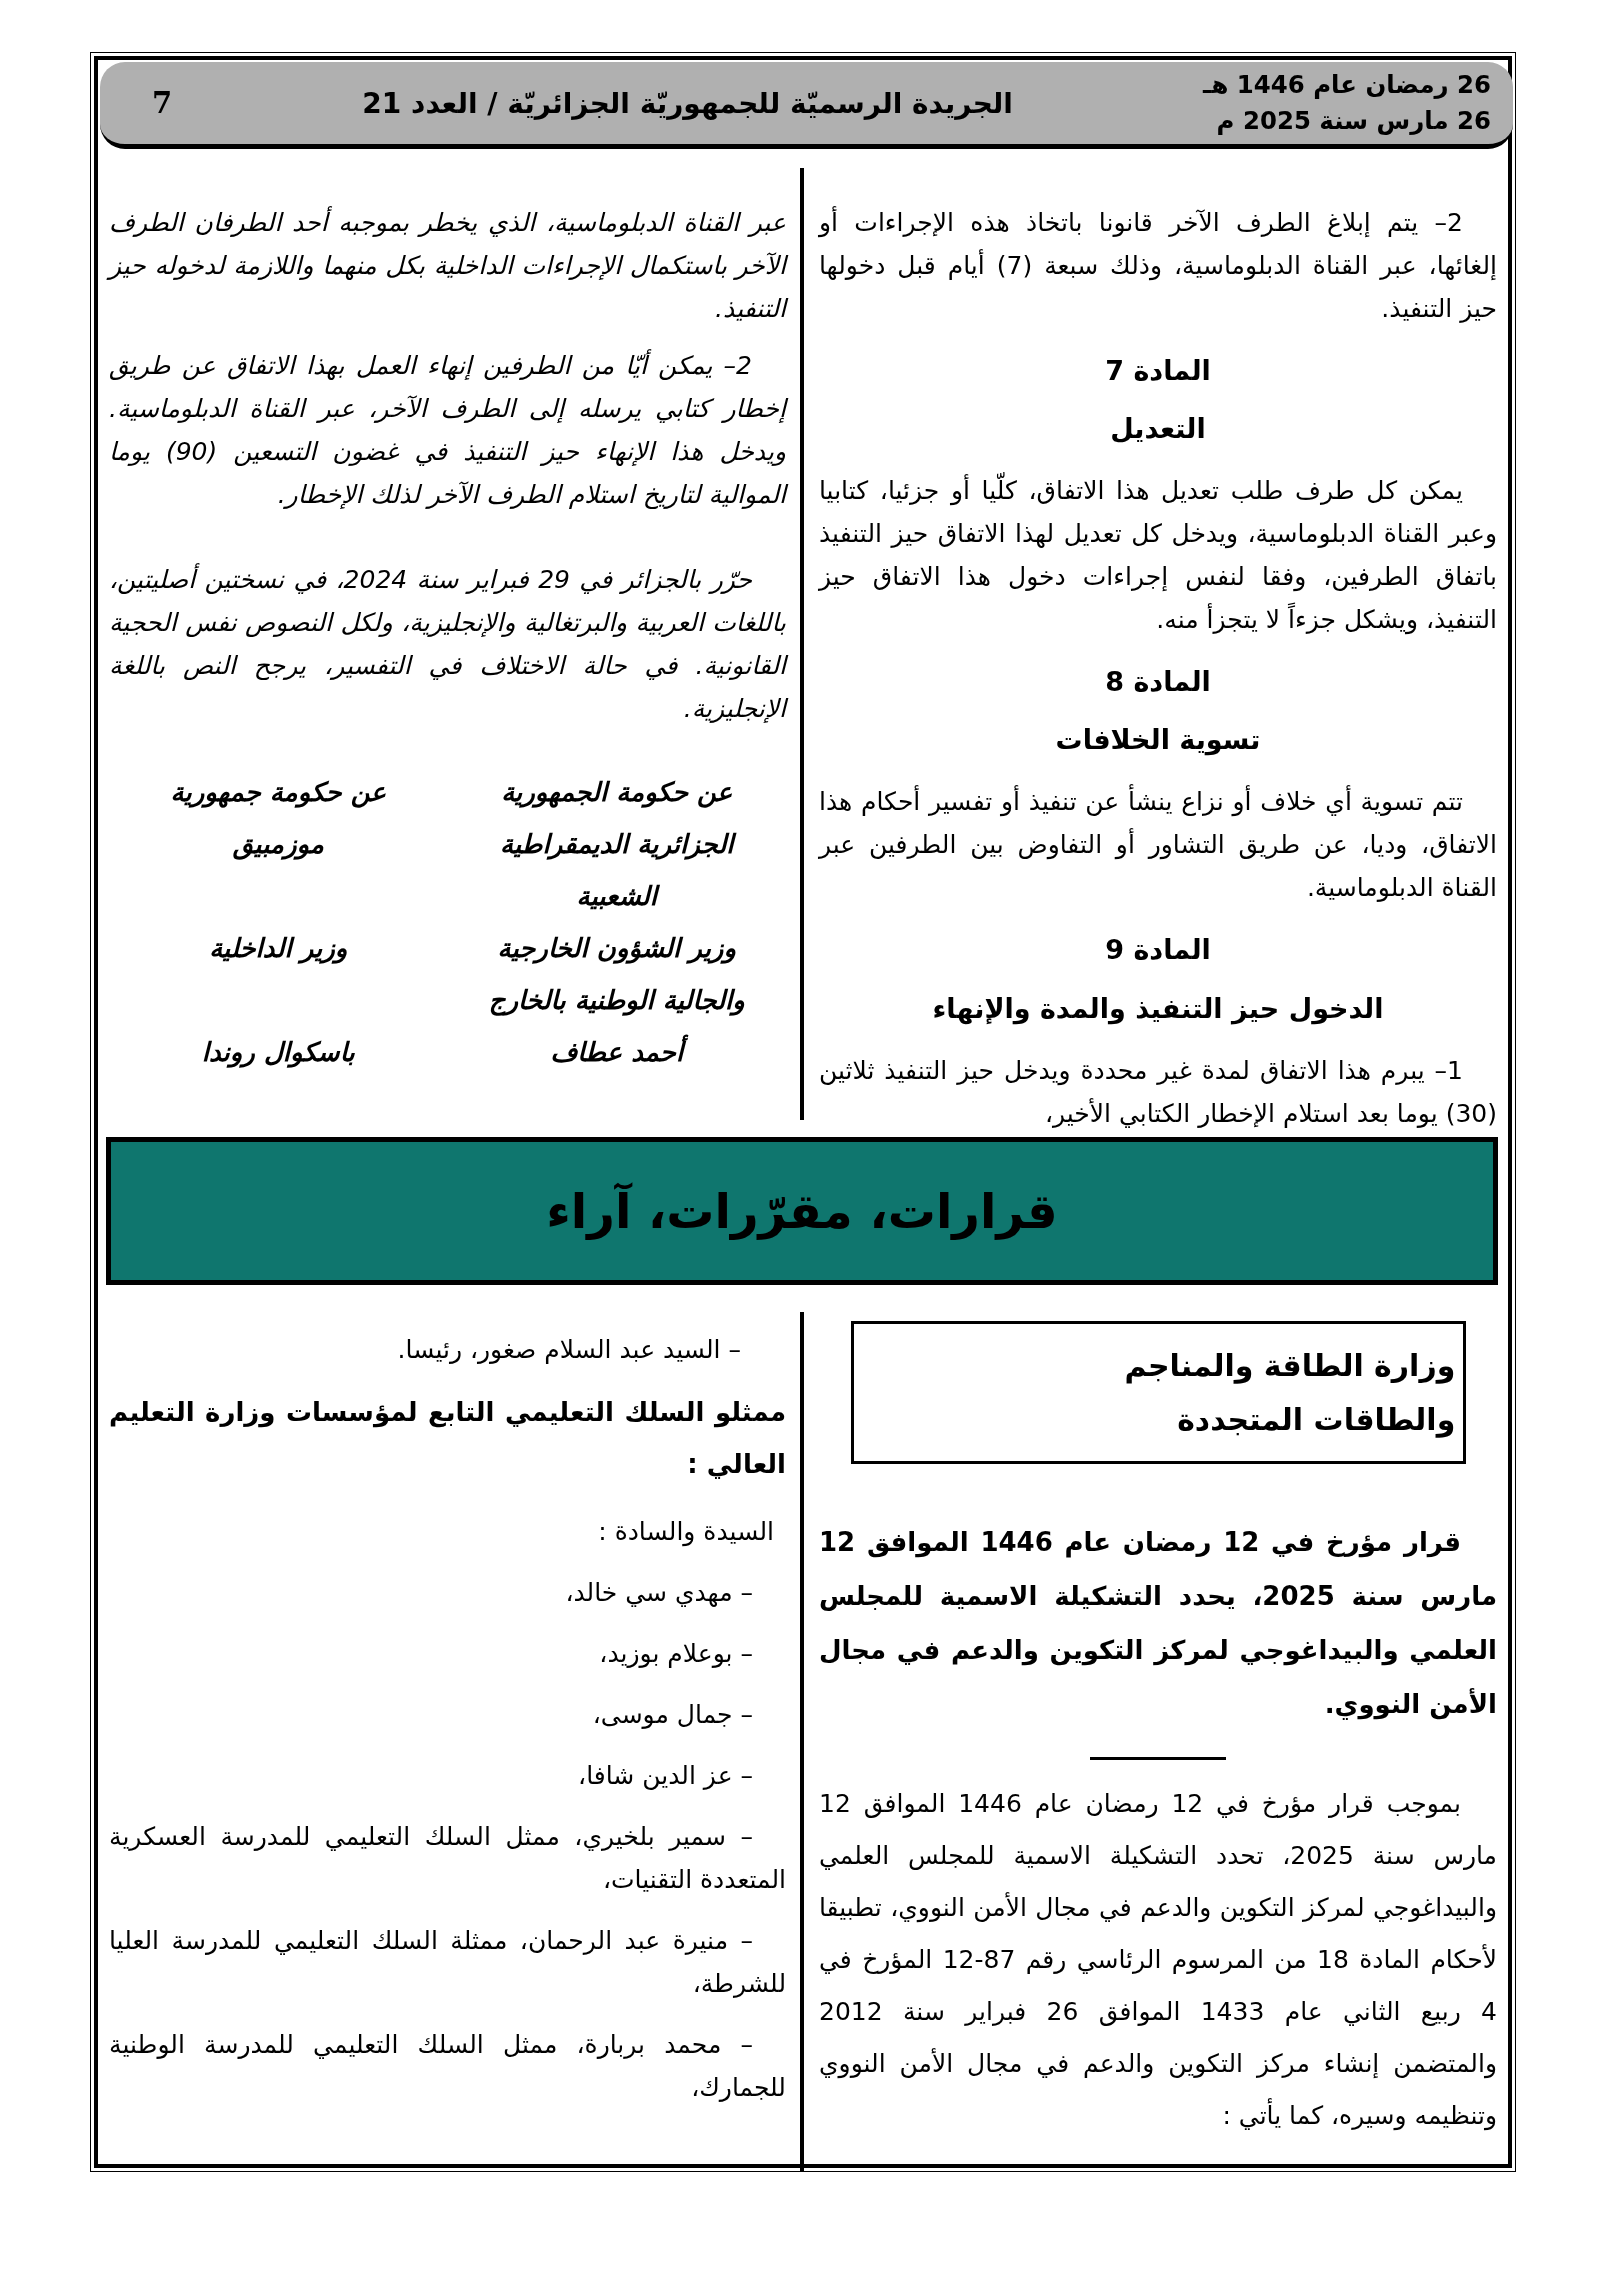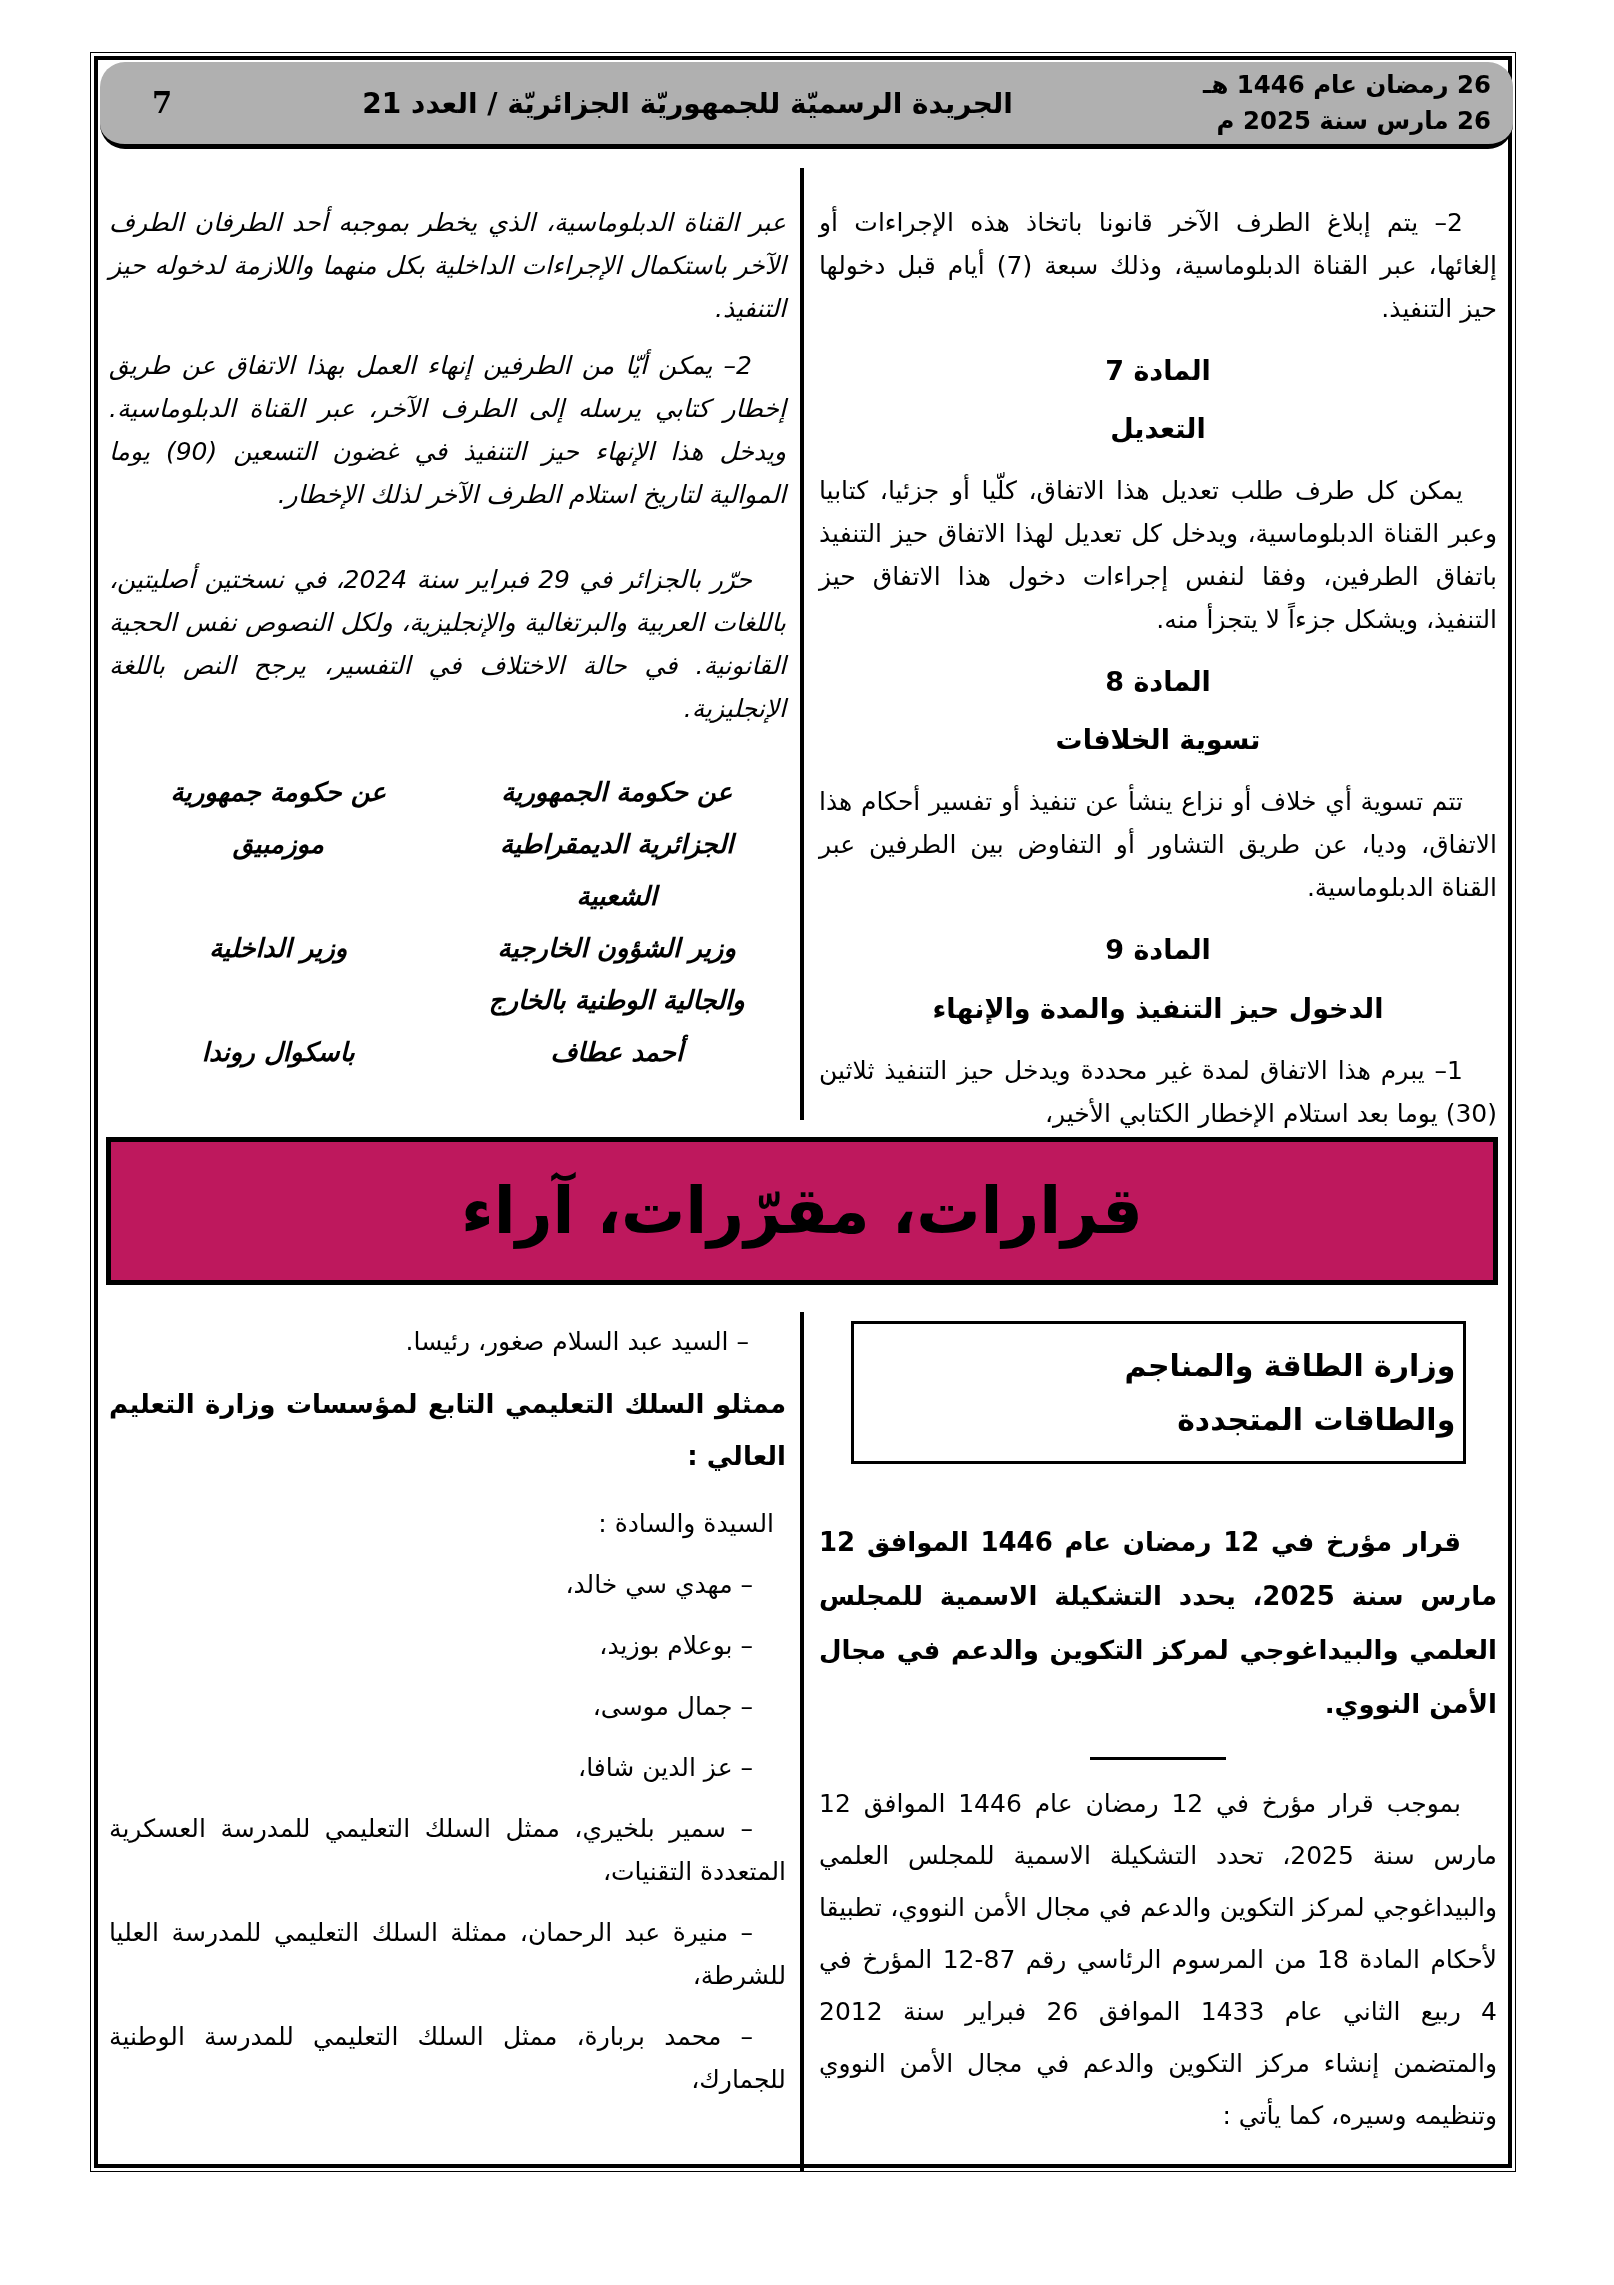--- a/index.html
+++ b/index.html
@@ -36,38 +36,38 @@
   .article-h { font-size:27px; font-weight:bold; text-align:center; line-height:36px; margin:22.6px 0 0 0; }
 
   .sig-grid {
     display:grid; grid-template-columns:1fr 1fr; direction:rtl; margin-top:36px;
     grid-auto-rows:52px; text-align:center; font-weight:bold; font-size:26px; align-items:center;
   }
 
   
   .banner {
     position:absolute; left:106px; top:1137px; width:1382px; height:138px;
-    background:#be185d; border:5.4px solid #000; box-sizing:content-box;
+    background:#0f766e; border:5.4px solid #000; box-sizing:content-box;
     display:flex; align-items:center; justify-content:center;
-    direction:rtl; font-weight:bold; font-size:64px;
+    direction:rtl; font-weight:bold; font-size:48px;
   }
 
   
   .col-bot-right { left:819px; top:1316px; width:678px; }
   .col-bot-left  { left:109px; top:1316px; width:677px; }
 
   .ministry-box {
     width:615px; margin:5px auto; border:3.6px solid #000; box-sizing:border-box;
     text-align:right; font-weight:bold; font-size:30px; line-height:54px; padding:14.5px 7.2px;
   }
   .decree-intro { font-weight:bold; font-size:26px; line-height:54px; text-align:justify; text-indent:36px; margin-top:51px; }
   .sep { width:136px; height:0; border-top:3.6px solid #000; margin:14.5px auto 18px auto; }
   .decree-body { font-size:25px; line-height:52px; text-align:justify; text-indent:36px; margin:0; }
 
-  .chairman { font-size:25px; line-height:43px; text-align:justify; text-indent:33px; margin:4px; }
+  .chairman { font-size:25px; line-height:43px; text-align:justify; text-indent:33px; margin:12px; }
   .reps-heading { font-weight:bold; font-size:26px; line-height:52px; text-align:justify; margin:14.5px 0 0 0; }
   .salutation { font-size:25px; line-height:43px; margin:20px 12px 0 0; }
   .member { font-size:25px; line-height:43px; text-align:justify; text-indent:33px; margin:18px 0 0 0; }
 </style>
 </head>
 <body>
 
 <div class="frame-outer">
   <div class="frame-inner"></div>
 </div>

